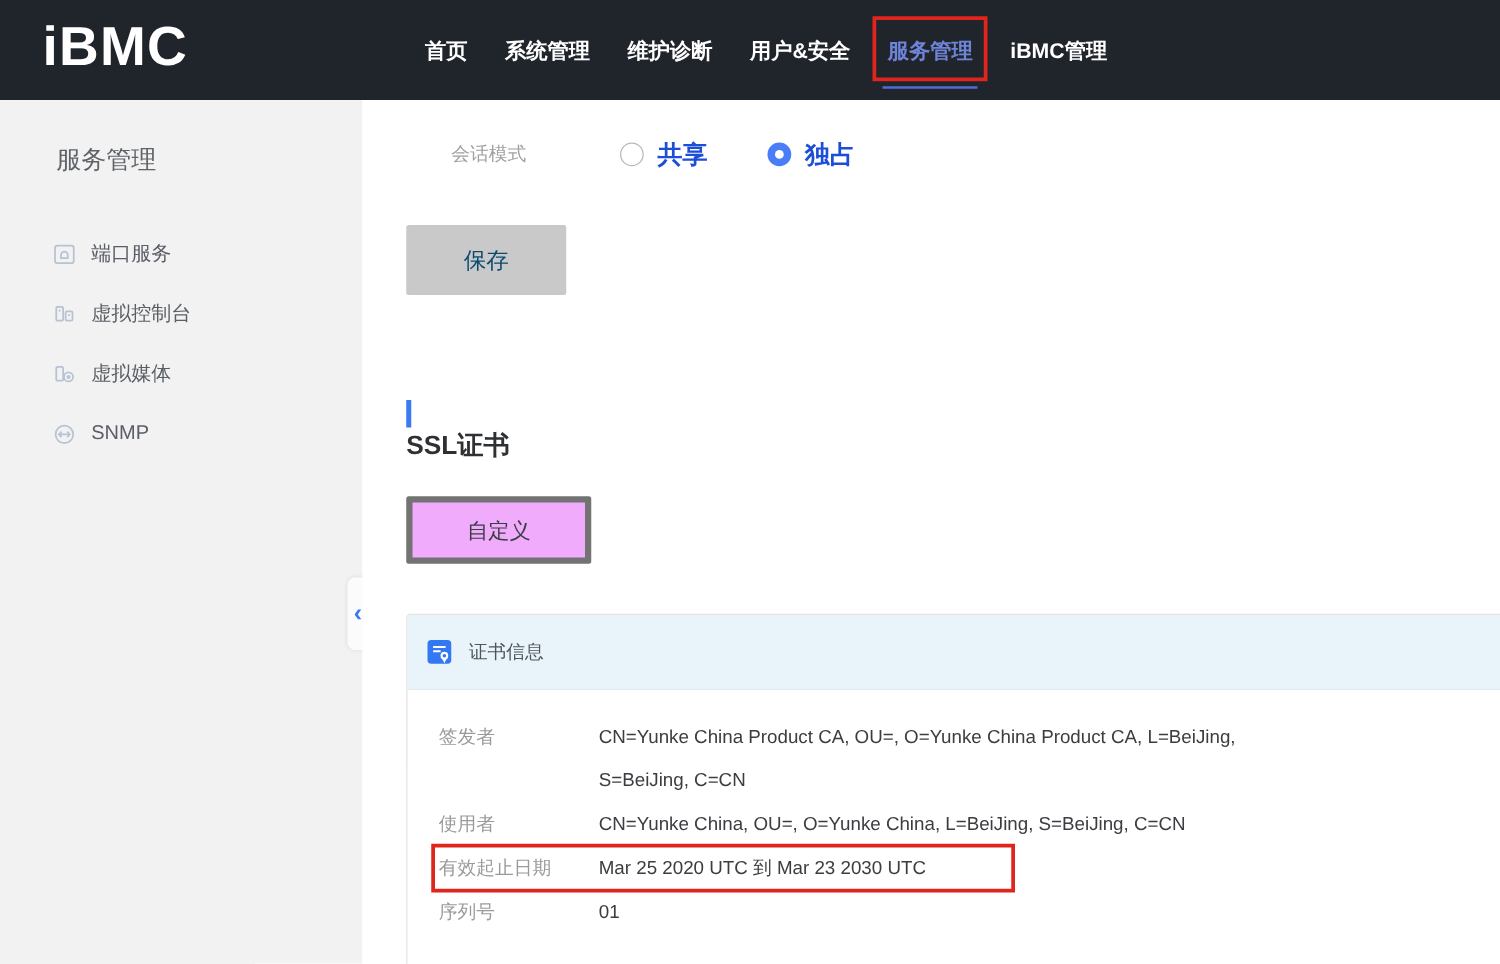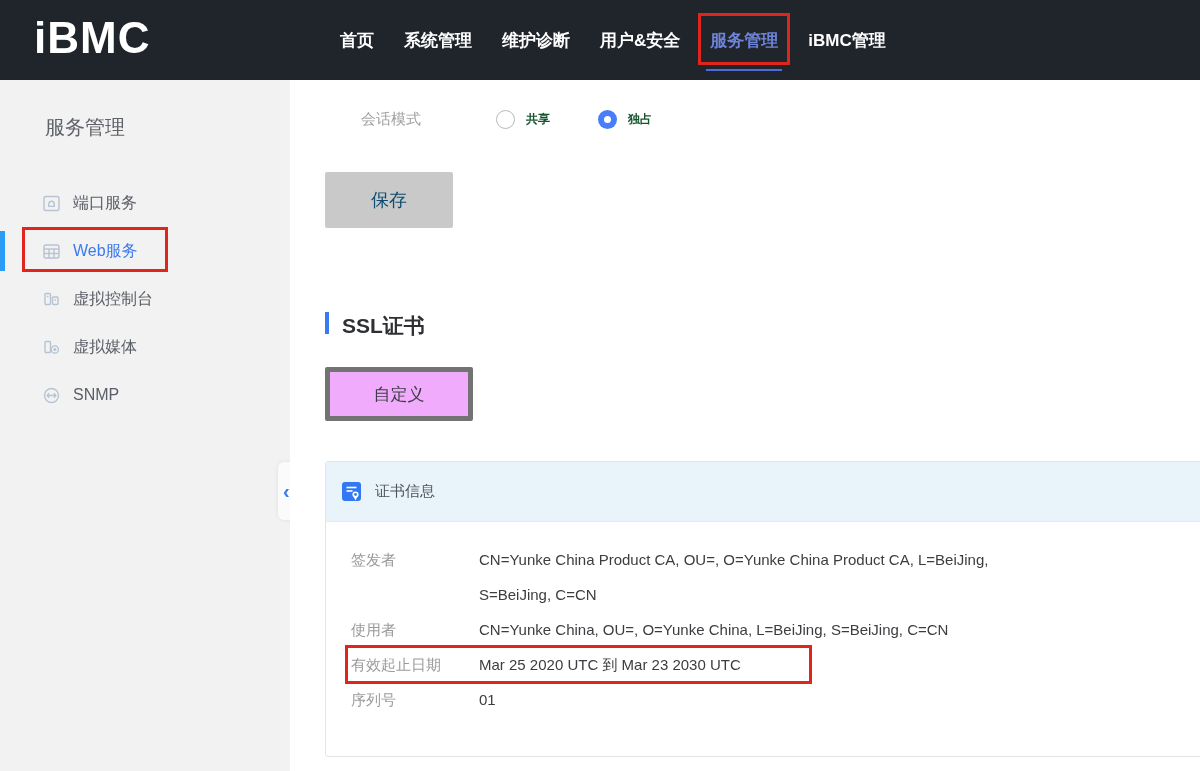--- a/index.html
+++ b/index.html
@@ -50,27 +50,27 @@
     background:#fff; padding-left:35px; }
 
   .session-row { margin-top:30px; display:flex; align-items:center; }
   .form-label { width:135px; font-size:15px; color:#a0a0a0;margin-left:36px; }
   .radio-opt { display:flex; align-items:center; cursor:pointer; margin-right:48px; }
   .radio-circle { width:19px; height:19px; border-radius:50%; background:#fff;
     border:1px solid #b9b9b9; margin-right:11px; }
   .radio-circle.checked { border:none; background:#4a7df8; position:relative; }
   .radio-circle.checked::after { content:""; position:absolute; left:6px; top:6px;
     width:7px; height:7px; border-radius:50%; background:#fff; }
-  .radio-opt .opt-label { font-size:12px; font-weight:bold; color:#14532d; }
+  .radio-opt .opt-label { font-size:20px; font-weight:bold; color:#1d4ed8; }
 
   .save-btn { display:block; margin-top:43px; width:128px; height:56px;
     background:#c9c9c9; color:#0c4a6e; border:none; font-size:18px; cursor:not-allowed;
     border-radius:2px; font-family:inherit; }
 
-  .section-title { margin-top:84px; display:flex; align-items:flex-start; }
+  .section-title { margin-top:84px; display:flex; align-items:flex-start;flex-direction:column; }
   .section-bar { width:4px; height:22px; background:#3a7af0; margin-right:13px; }
   .section-text { font-size:21px; font-weight:bold; color:#2e3033; }
 
   .custom-btn { display:block; margin-top:27px; width:148px; height:54px;
     background:#f0abfc; border:5px solid #737373; color:#3a3d42; font-size:17px;
     cursor:pointer; border-radius:2px; font-family:inherit; }
 
   .cert-panel { margin-top:40px; width:878px; border:1px solid #e4e4e4;
     border-radius:3px; height:296px; background:#fff; }
   .panel-header { height:60px; background:#e9f4fa; border-bottom:1px solid #e0ebf2;
@@ -111,34 +111,20 @@
       <li class="side-item">
         <span class="icon">
           <svg viewBox="0 0 19 19" fill="none" stroke="#b6c3d3" stroke-width="1.4">
             <rect x="2" y="2.5" width="15" height="14" rx="2"></rect>
             <path d="M6.8 10 a2.7 2.7 0 0 1 5.4 0 v2.4 h-5.4 z"></path>
           </svg>
         </span>
         <span class="label">端口服务</span>
       </li>
 
-      <li class="side-item active">
-        <span class="side-accent"></span>
-        <span class="icon">
-          <svg viewBox="0 0 19 19" fill="none" stroke="#b6c3d3" stroke-width="1.4">
-            <rect x="2" y="3" width="15" height="13" rx="2"></rect>
-            <line x1="2" y1="7" x2="17" y2="7"></line>
-            <line x1="7" y1="7" x2="7" y2="16"></line>
-            <line x1="12" y1="7" x2="12" y2="16"></line>
-            <line x1="2" y1="11.5" x2="17" y2="11.5"></line>
-          </svg>
-        </span>
-        <span class="label">Web服务</span>
-        <span class="annotation-box"></span>
-      </li>
 
       <li class="side-item">
         <span class="icon">
           <svg viewBox="0 0 19 19" fill="none" stroke="#b6c3d3" stroke-width="1.4">
             <rect x="3" y="3.5" width="5.5" height="11" rx="1"></rect>
             <rect x="10.5" y="7" width="5.5" height="7.5" rx="1"></rect>
             <line x1="5" y1="6.5" x2="6.5" y2="6.5"></line>
             <line x1="12.5" y1="10" x2="14" y2="10"></line>
           </svg>
         </span>

